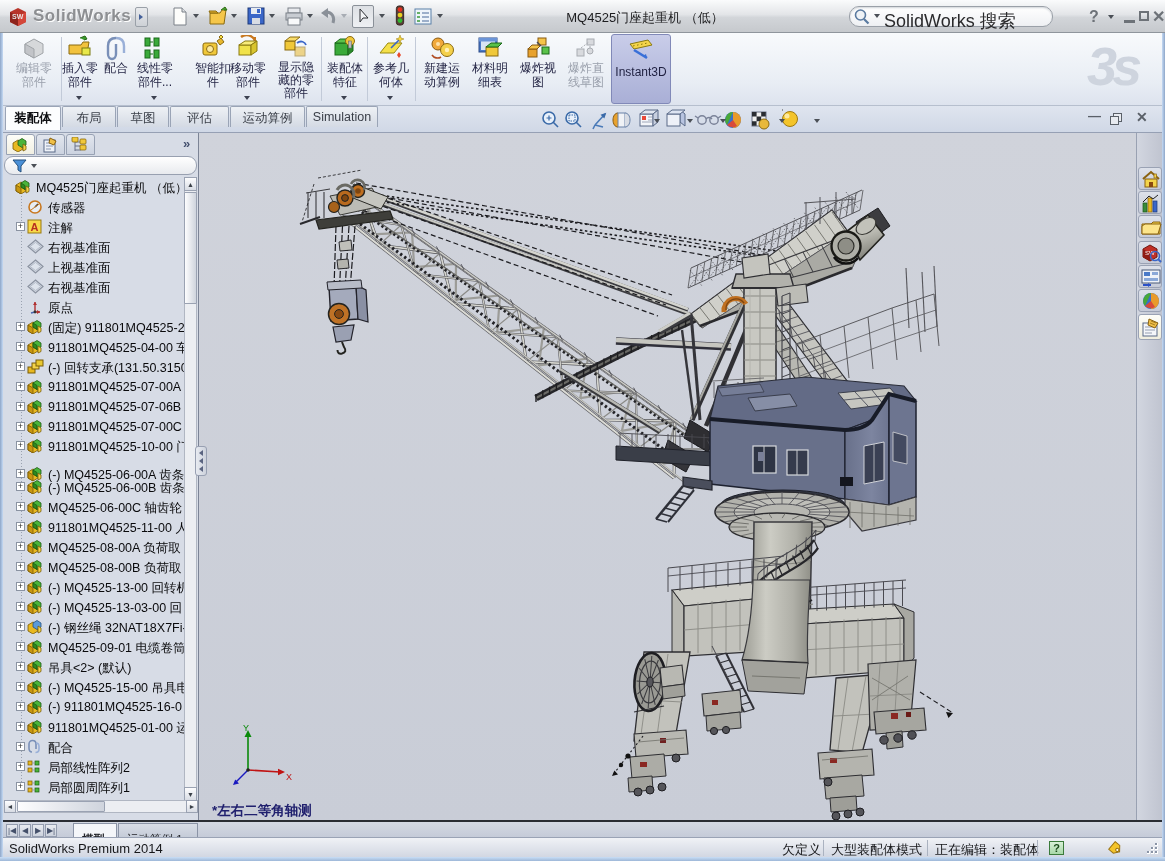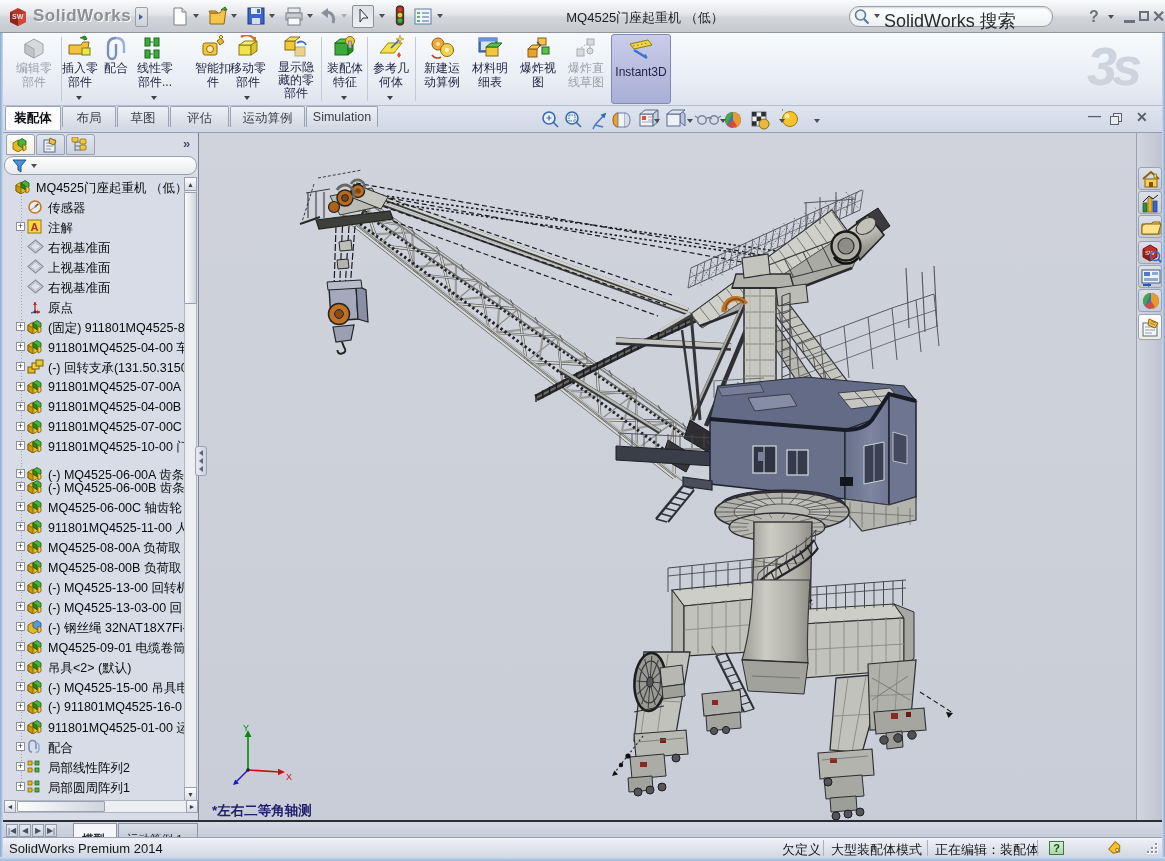--- a/index.html
+++ b/index.html
@@ -385,21 +385,21 @@
       </div>
 <div class="trow" style="top:140px">
         <span class="plus"></span>
         <span style="position:absolute;left:24px;top:2px"><svg width="17" height="15" viewBox="0 0 17 15">
             <polygon points="1,6 6,3 11,6 11,12 6,15 1,12" fill="#e8b820" stroke="#7a5c06" stroke-width=".8"></polygon>
             <polygon points="1,6 6,9 6,15 1,12" fill="#c89610" stroke="#7a5c06" stroke-width=".8"></polygon>
             <polygon points="6,4 10,1.5 14,4 14,8 10,10.5 6,8" fill="#4ab43a" stroke="#1d5c12" stroke-width=".8"></polygon>
             <polygon points="6,4 10,6.5 10,10.5 6,8" fill="#2e8a20" stroke="#1d5c12" stroke-width=".8"></polygon>
             <polygon points="11,7 14,9 14,12.5 11,14" fill="#f4d44a" stroke="#7a5c06" stroke-width=".8"></polygon>
           </svg></span>
-        <span class="txt" style="left:45px">(固定) 911801MQ4525-8</span>
+        <span class="txt" style="left:45px">(固定) 911801MQ4525-2</span>
       </div>
 <div class="trow" style="top:160px">
         <span class="plus"></span>
         <span style="position:absolute;left:24px;top:2px"><svg width="17" height="15" viewBox="0 0 17 15">
             <polygon points="1,6 6,3 11,6 11,12 6,15 1,12" fill="#e8b820" stroke="#7a5c06" stroke-width=".8"></polygon>
             <polygon points="1,6 6,9 6,15 1,12" fill="#c89610" stroke="#7a5c06" stroke-width=".8"></polygon>
             <polygon points="6,4 10,1.5 14,4 14,8 10,10.5 6,8" fill="#4ab43a" stroke="#1d5c12" stroke-width=".8"></polygon>
             <polygon points="6,4 10,6.5 10,10.5 6,8" fill="#2e8a20" stroke="#1d5c12" stroke-width=".8"></polygon>
             <polygon points="11,7 14,9 14,12.5 11,14" fill="#f4d44a" stroke="#7a5c06" stroke-width=".8"></polygon>
           </svg></span>
@@ -427,21 +427,21 @@
       </div>
 <div class="trow" style="top:220px">
         <span class="plus"></span>
         <span style="position:absolute;left:24px;top:2px"><svg width="17" height="15" viewBox="0 0 17 15">
             <polygon points="1,6 6,3 11,6 11,12 6,15 1,12" fill="#e8b820" stroke="#7a5c06" stroke-width=".8"></polygon>
             <polygon points="1,6 6,9 6,15 1,12" fill="#c89610" stroke="#7a5c06" stroke-width=".8"></polygon>
             <polygon points="6,4 10,1.5 14,4 14,8 10,10.5 6,8" fill="#4ab43a" stroke="#1d5c12" stroke-width=".8"></polygon>
             <polygon points="6,4 10,6.5 10,10.5 6,8" fill="#2e8a20" stroke="#1d5c12" stroke-width=".8"></polygon>
             <polygon points="11,7 14,9 14,12.5 11,14" fill="#f4d44a" stroke="#7a5c06" stroke-width=".8"></polygon>
           </svg></span>
-        <span class="txt" style="left:45px">911801MQ4525-04-00B</span>
+        <span class="txt" style="left:45px">911801MQ4525-07-06B</span>
       </div>
 <div class="trow" style="top:240px">
         <span class="plus"></span>
         <span style="position:absolute;left:24px;top:2px"><svg width="17" height="15" viewBox="0 0 17 15">
             <polygon points="1,6 6,3 11,6 11,12 6,15 1,12" fill="#e8b820" stroke="#7a5c06" stroke-width=".8"></polygon>
             <polygon points="1,6 6,9 6,15 1,12" fill="#c89610" stroke="#7a5c06" stroke-width=".8"></polygon>
             <polygon points="6,4 10,1.5 14,4 14,8 10,10.5 6,8" fill="#4ab43a" stroke="#1d5c12" stroke-width=".8"></polygon>
             <polygon points="6,4 10,6.5 10,10.5 6,8" fill="#2e8a20" stroke="#1d5c12" stroke-width=".8"></polygon>
             <polygon points="11,7 14,9 14,12.5 11,14" fill="#f4d44a" stroke="#7a5c06" stroke-width=".8"></polygon>
           </svg></span>

